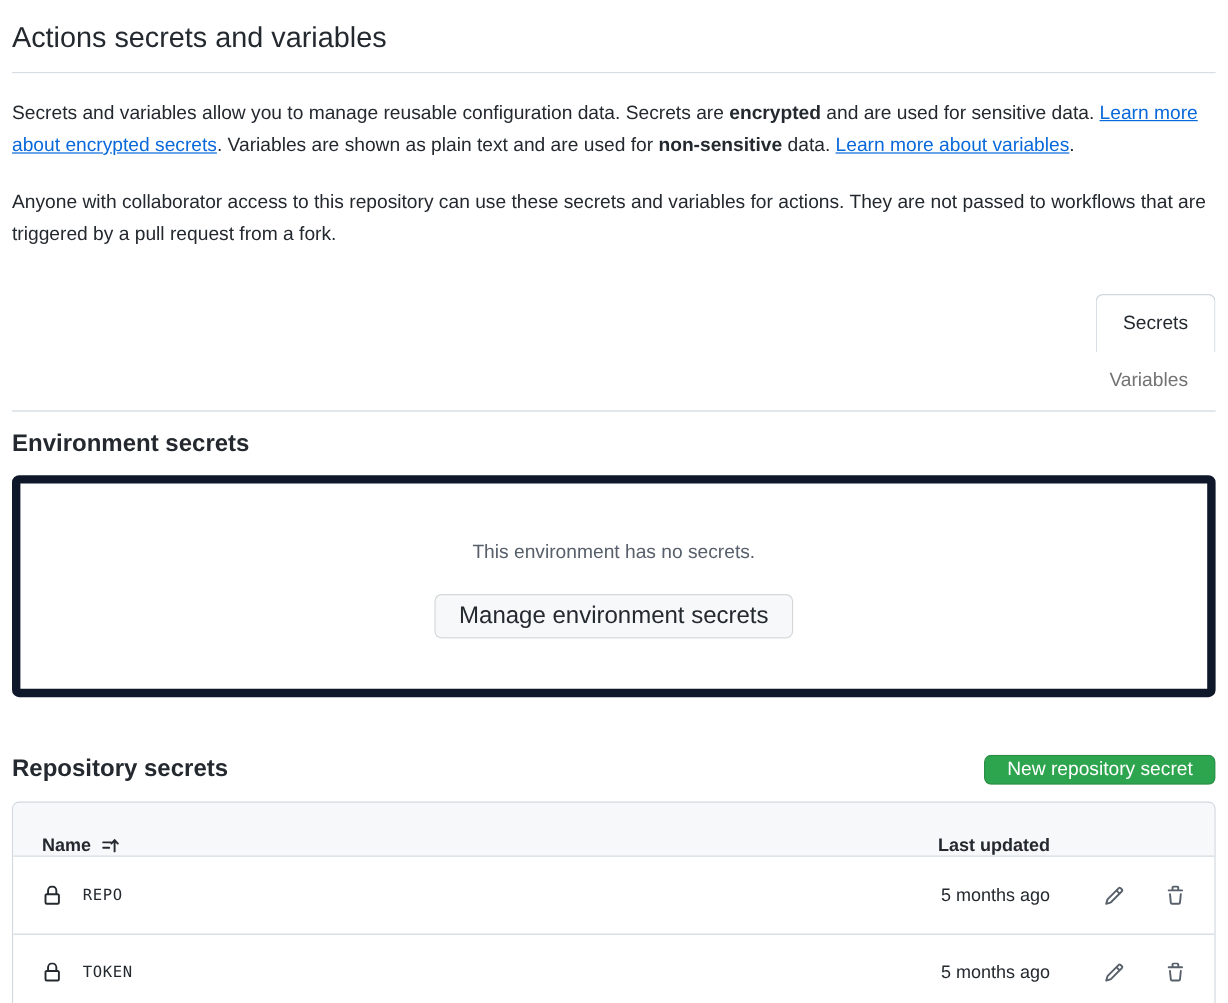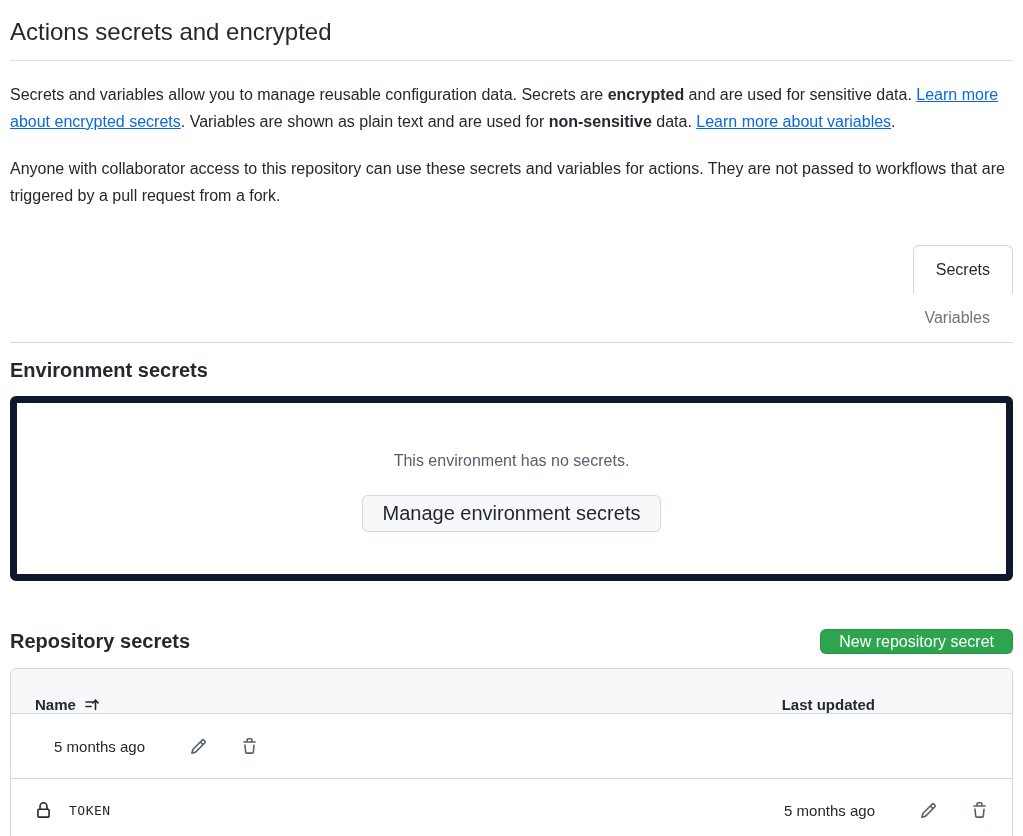--- a/index.html
+++ b/index.html
@@ -123,21 +123,21 @@
     cursor: pointer; display: inline-flex; align-items: center;
   }
   .icon { display: inline-flex; }
   svg { display: block; }
 </style>
 </head>
 <body>
 
 <div class="container">
 
-  <h1 class="page-title">Actions secrets and encrypted</h1>
+  <h1 class="page-title">Actions secrets and variables</h1>
 
   <div class="intro">
     <p><span>Secrets and variables allow you to manage reusable configuration data. Secrets are </span><strong>encrypted</strong><span> and are used for sensitive data. </span><a href="#">Learn more about encrypted secrets</a><span>. Variables are shown as plain text and are used for </span><strong>non-sensitive</strong><span> data. </span><a href="#">Learn more about variables</a><span>.</span></p>
     <p>Anyone with collaborator access to this repository can use these secrets and variables for actions. They are not passed to workflows that are triggered by a pull request from a fork.</p>
   </div>
 
   <nav class="tabnav">
     <div class="tab active">Secrets</div>
     <div class="tab inactive">Variables</div>
   </nav>
@@ -168,20 +168,28 @@
           </svg>
         </span>
       </div>
       <div class="th-date">Last updated</div>
       <div class="th-actions-spacer"></div>
     </div>
 
     <div>
 
         <div class="trow">
+          <div class="cell-name">
+            <span class="icon">
+              <svg width="17" height="17" viewBox="0 0 16 16" fill="#24292f">
+                <path d="M4 4a4 4 0 0 1 8 0v2h.25c.966 0 1.75.784 1.75 1.75v5.5A1.75 1.75 0 0 1 12.25 15h-8.5A1.75 1.75 0 0 1 2 13.25v-5.5C2 6.784 2.784 6 3.75 6H4Zm8.25 3.5h-8.5a.25.25 0 0 0-.25.25v5.5c0 .138.112.25.25.25h8.5a.25.25 0 0 0 .25-.25v-5.5a.25.25 0 0 0-.25-.25ZM10.5 6V4a2.5 2.5 0 1 0-5 0v2Z"></path>
+              </svg>
+            </span>
+            <span class="secret-name">REPO</span>
+          </div>
           <div class="cell-date">5 months ago</div>
           <div class="cell-actions">
             <button class="icon-btn">
               <span class="icon">
                 <svg width="17" height="17" viewBox="0 0 16 16" fill="#57606a">
                   <path d="M11.013 1.427a1.75 1.75 0 0 1 2.474 0l1.086 1.086a1.75 1.75 0 0 1 0 2.474l-8.61 8.61c-.21.21-.47.364-.756.445l-3.251.93a.75.75 0 0 1-.927-.928l.929-3.25c.081-.286.235-.547.445-.758l8.61-8.61Zm.176 4.823L9.75 4.81l-6.286 6.287a.253.253 0 0 0-.064.108l-.558 1.953 1.953-.558a.253.253 0 0 0 .108-.064Zm1.238-3.763a.25.25 0 0 0-.354 0L10.811 3.75l1.439 1.44 1.263-1.263a.25.25 0 0 0 0-.354Z"></path>
                 </svg>
               </span>
             </button>
             <button class="icon-btn">

